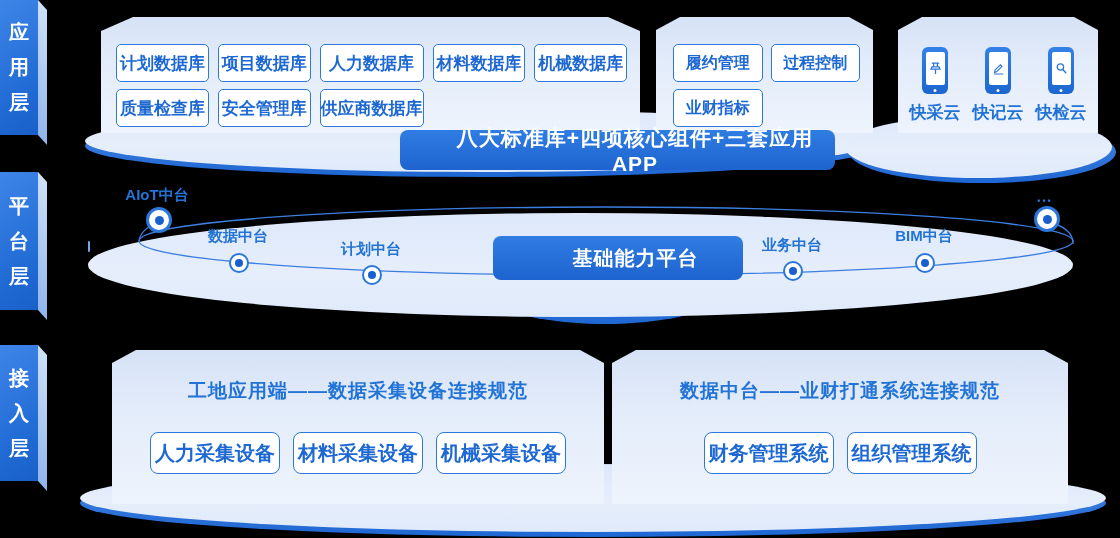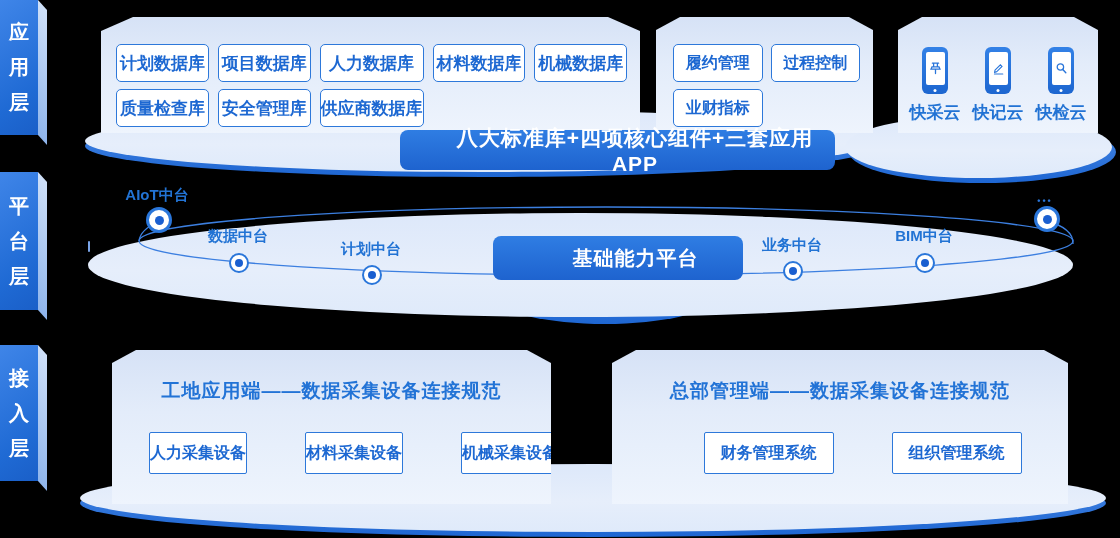--- a/index.html
+++ b/index.html
@@ -69,21 +69,21 @@
   .node-label{position:absolute;z-index:4;transform:translateX(-50%);color:#2273d4;
     font-size:15px;font-weight:700;white-space:nowrap;}
   .orbit-dots{position:absolute;z-index:4;transform:translateX(-50%);color:#2a76da;
     font-size:9px;letter-spacing:2px;font-weight:700;}
   .tick{position:absolute;width:2px;height:11px;border-radius:1px;background:#7aa4e8;z-index:3;}
 
   
   .access-title{position:absolute;left:0;right:0;top:28px;text-align:center;color:#2273d6;
     font-size:19px;font-weight:700;letter-spacing:1px;}
   .access-row{position:absolute;left:0;right:0;top:82px;display:flex;justify-content:center;gap:13px;}
-  .access-row .box{height:40px;width:128px;font-size:16px;border-radius:2px;margin-left:45px;}
+  .access-row .box{height:40px;width:128px;font-size:20px;border-radius:8px;}
 
   .z1{z-index:1}
 </style>
 </head>
 <body>
 
 <div class="canvas">
 
   <div class="tab" style="top:0;height:135px;">
     <div class="tab-face">
@@ -194,30 +194,30 @@
   <div class="node-label" style="left:371px;top:240px;">计划中台</div>
   <div class="node-label" style="left:792px;top:236px;">业务中台</div>
   <div class="node-label" style="left:924px;top:227px;">BIM中台</div>
   <div class="orbit-dots" style="left:1045px;top:196px;">•••</div>
 
   <div class="cta center-btn">基础能力平台</div>
 
   <div class="eshadow blue" style="left:80px;top:469px;width:1026px;height:68px;"></div>
   <div class="eshadow light" style="left:80px;top:464px;width:1026px;height:68px;"></div>
 
-  <div class="panel clip-sm z1" style="left:112px;top:350px;width:439px;height:154px;">
+  <div class="panel clip-sm z1" style="left:112px;top:350px;width:476px;height:154px;padding-left:16px;">
     <div class="access-title">工地应用端——数据采集设备连接规范</div>
     <div class="access-row">
       <div class="box">人力采集设备</div>
       <div class="box">材料采集设备</div>
       <div class="box">机械采集设备</div>
     </div>
   </div>
 
   <div class="panel clip-sm z1" style="left:612px;top:350px;width:456px;height:154px;">
-    <div class="access-title">总部管理端——数据采集设备连接规范</div>
+    <div class="access-title">数据中台——业财打通系统连接规范</div>
     <div class="access-row">
       <div class="box">财务管理系统</div>
       <div class="box">组织管理系统</div>
     </div>
   </div>
 
 </div>
 
 </body></html>

